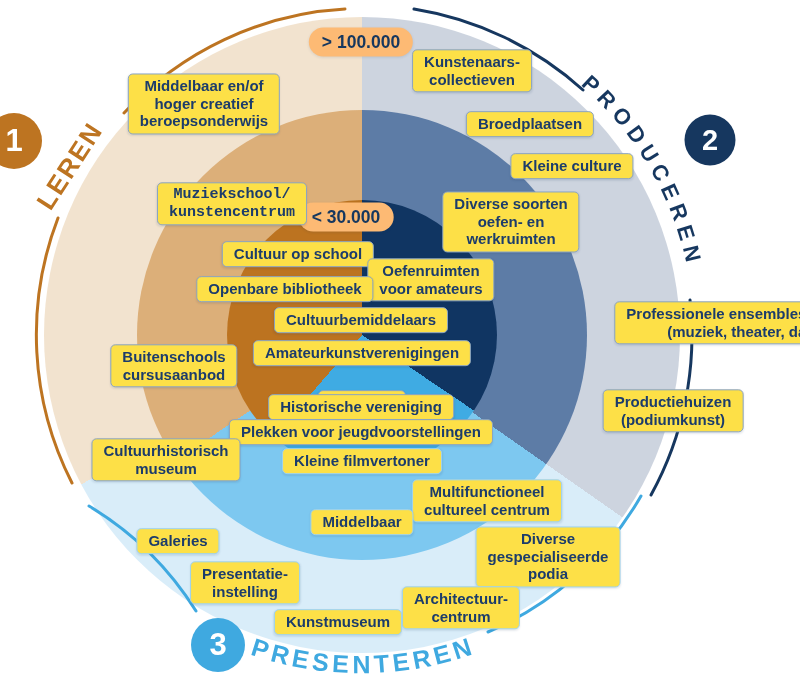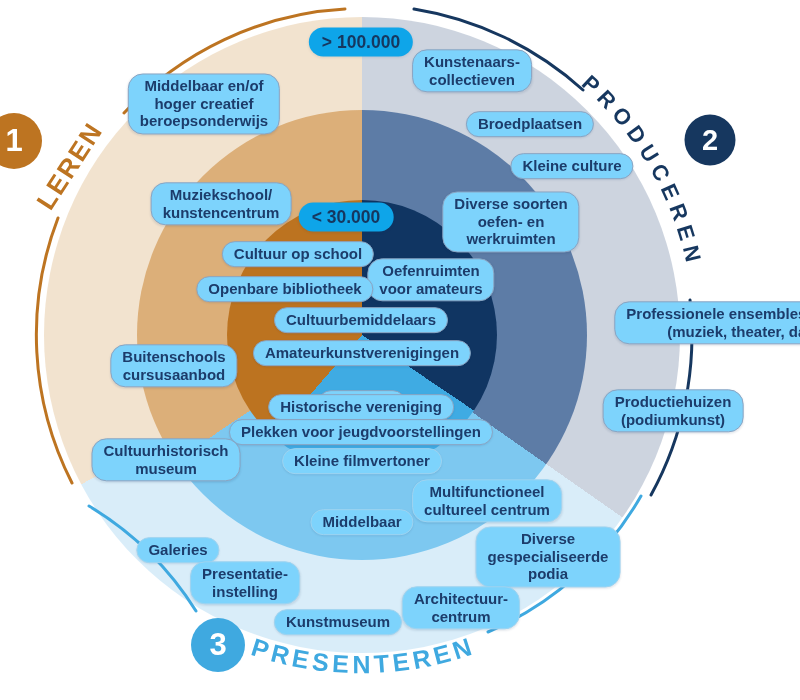--- a/index.html
+++ b/index.html
@@ -4,29 +4,29 @@
 <style>
   html,body{margin:0;padding:0;background:#fff;}
   .stage{
     position:relative;width:800px;height:700px;overflow:hidden;background:#fff;
     font-family:"Liberation Sans",sans-serif;
   }
   .ring{position:absolute;border-radius:50%;}
   #arc-layer{position:absolute;left:0;top:0;pointer-events:none;}
   .pill{
     position:absolute;transform:translate(-50%,-50%);
-    background:#7dd3fc;border:1.5px solid #8aa4c2;border-radius:15px;
+    background:#fde047;border:1.5px solid #8aa4c2;border-radius:5px;
     padding:3px 11px;font-size:15px;font-weight:600;color:#1c3c6b;
     text-align:center;white-space:pre-line;line-height:1.18;width:max-content;
     max-width:340px;box-shadow:0 1px 2px rgba(20,50,90,0.10);
   }
   .pill.blue{border-color:#9ed3f0;}
   .ringlabel{
     position:absolute;transform:translate(-50%,-50%);
-    background:#0ea5e9;border-radius:15px;padding:4px 13px;
+    background:#fdba74;border-radius:15px;padding:4px 13px;
     font-size:17.5px;font-weight:700;color:#16375f;width:max-content;
     box-shadow:0 1px 3px rgba(20,50,90,0.12);
   }
   .badge{
     position:absolute;transform:translate(-50%,-50%);border-radius:50%;
     color:#fff;display:flex;align-items:center;justify-content:center;
     font-weight:700;
   }
   #badge-1{left:14px;top:141px;width:56px;height:56px;font-size:31px;}
   #badge-2{left:710px;top:140px;width:51px;height:51px;font-size:29px;}
@@ -76,21 +76,21 @@
   <div class="ringlabel" style="left:346px;top:217px;">&lt; 30.000</div>
 
   <div id="facility-layer">
       <div class="pill" style="left: 204px; top: 104px;">Middelbaar en/of
 hoger creatief
 beroepsonderwijs</div>
       <div class="pill" style="left: 472px; top: 71px;">Kunstenaars-
 collectieven</div>
       <div class="pill" style="left: 530px; top: 124px;">Broedplaatsen</div>
       <div class="pill" style="left: 572px; top: 166px;">Kleine culture</div>
-      <div class="pill" style="left: 221px; top: 204px;">Muziekschool/
+      <div class="pill" style="left: 232px; top: 204px; font-family: Liberation Mono, monospace;">Muziekschool/
 kunstencentrum</div>
       <div class="pill" style="left: 511px; top: 222px;">Diverse soorten
 oefen- en
 werkruimten</div>
       <div class="pill" style="left: 298px; top: 254px;">Cultuur op school</div>
       <div class="pill" style="left: 431px; top: 280px;">Oefenruimten
 voor amateurs</div>
       <div class="pill" style="left: 285px; top: 289px;">Openbare bibliotheek</div>
       <div class="pill" style="left: 361px; top: 320px;">Cultuurbemiddelaars</div>
       <div class="pill" style="left: 362px; top: 353px; text-align: right;">Amateurkunstverenigingen</div>
@@ -105,21 +105,21 @@
       <div class="pill" style="left: 748px; top: 323px;">Professionele ensembles/groepen
 (muziek, theater, dans)</div>
       <div class="pill" style="left: 673px; top: 411px;">Productiehuizen
 (podiumkunst)</div>
       <div class="pill blue" style="left: 487px; top: 501px;">Multifunctioneel
 cultureel centrum</div>
       <div class="pill blue" style="left: 362px; top: 522px;">Middelbaar</div>
       <div class="pill blue" style="left: 548px; top: 557px;">Diverse
 gespecialiseerde
 podia</div>
-      <div class="pill blue" style="left: 178px; top: 541px; margin-top: 9px;">Galeries</div>
+      <div class="pill blue" style="left: 178px; top: 541px;">Galeries</div>
       <div class="pill blue" style="left: 245px; top: 583px;">Presentatie-
 instelling</div>
       <div class="pill blue" style="left: 461px; top: 608px;">Architectuur-
 centrum</div>
       <div class="pill blue" style="left: 338px; top: 622px;">Kunstmuseum</div>
     </div>
 
 </div>
 
 </body></html>

